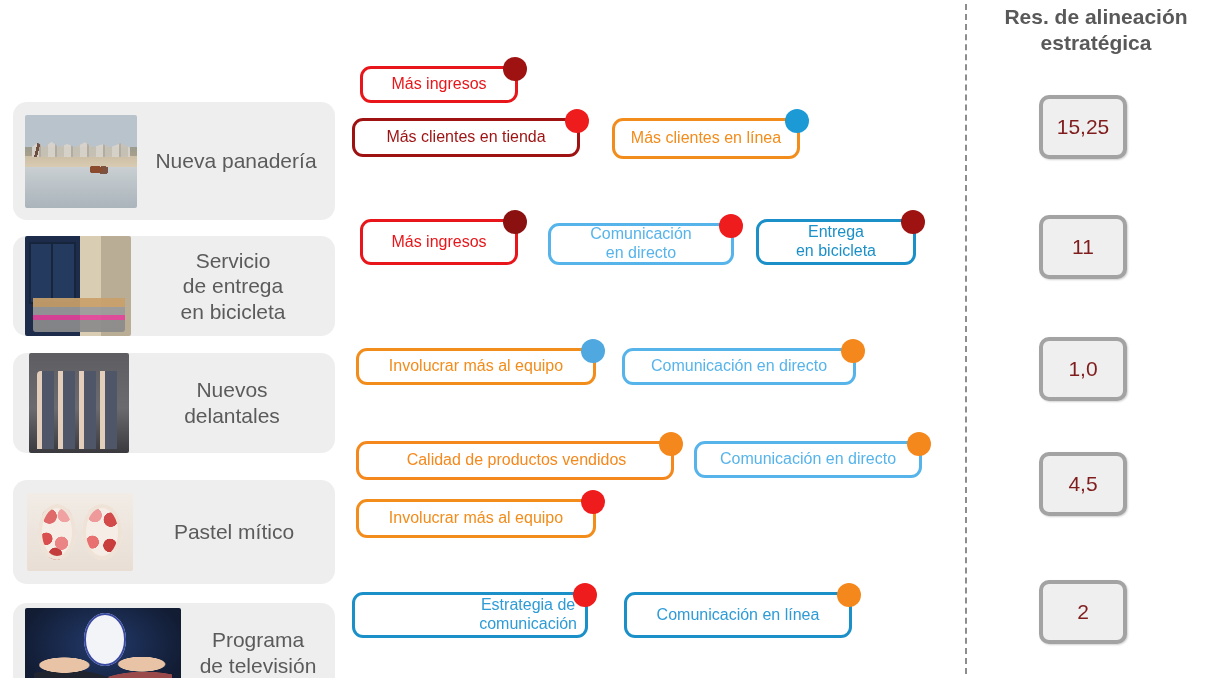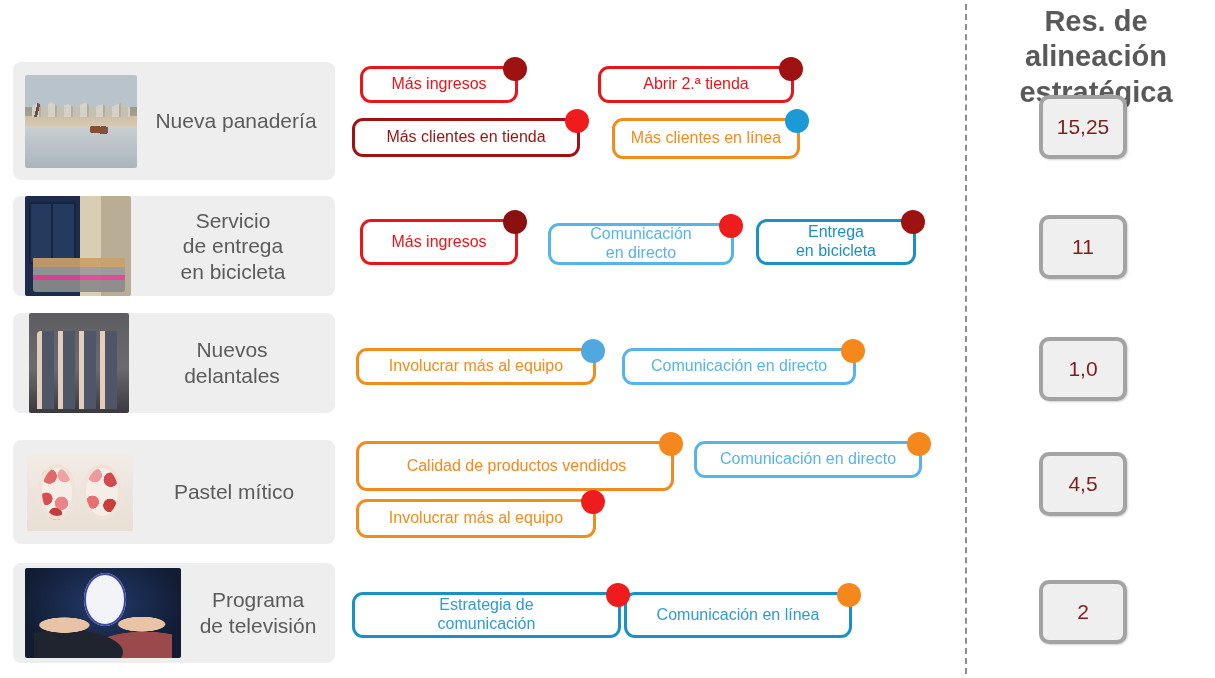--- a/index.html
+++ b/index.html
@@ -23,24 +23,25 @@
     left: 0;
     top: 0;
     width: 345px;
     height: 678px;
   }
   .project-card {
     position: absolute;
     left: 13px;
     width: 322px;
     background: #eeeeee;
-    border-radius: 8px;
+    border-radius: 14px;
     display: flex;
     align-items: center;
     box-sizing: border-box;
+    margin-top: 40px;
   }
   .project-thumb {
     flex: 0 0 auto;
     border-radius: 2px;
     background-size: cover;
     background-position: center;
     overflow: hidden;
     position: relative;
   }
   .project-title {
@@ -220,21 +221,21 @@
     left: 0; top: 4px;
     width: 0;
     height: 670px;
     border-left: 2px dashed #8d8d8d;
   }
   #score-header {
     position: absolute;
     left: 14px; top: 4px;
     width: 234px;
     text-align: center;
-    font-size: 29px;
+    font-size: 21px;
     font-weight: bold;
     line-height: 1.22;
     color: #595959;
     white-space: pre-line;
   }
   .score-box {
     position: absolute;
     left: 74px;
     width: 80px;
     height: 56px;
@@ -274,34 +275,33 @@
     </div>
     <div class="project-card" style="top: 563px; height: 100px;">
       <div class="project-thumb thumb-tv" style="width: 156px; height: 90px; margin-left: 12px;"></div>
       <div class="project-title">Programa
 de televisión</div>
     </div>
   </div>
 
 <div id="tags-area">
     <div class="tag" style="left: 360px; top: 66px; width: 158px; height: 37px; border-color: rgb(232, 22, 26); color: rgb(232, 22, 26);"><span>Más ingresos</span><span class="tag-dot" style="background: rgb(158, 18, 18);"></span></div>
-    <div class="tag" style="left: 598px; top: 66px; width: 196px; height: 37px; border-color: rgb(232, 22, 26); color: rgb(232, 22, 26);"><span>Abrir 2.ª tienda</span><span class="tag-dot" style="background: rgb(158, 18, 18);"></span></div>
     <div class="tag" style="left: 352px; top: 118px; width: 228px; height: 39px; border-color: rgb(158, 18, 18); color: rgb(158, 18, 18);"><span>Más clientes en tienda</span><span class="tag-dot" style="background: rgb(238, 28, 28);"></span></div>
     <div class="tag" style="left: 612px; top: 118px; width: 188px; height: 41px; border-color: rgb(242, 140, 27); color: rgb(242, 140, 27);"><span>Más clientes en línea</span><span class="tag-dot" style="background: rgb(27, 154, 214);"></span></div>
     <div class="tag" style="left: 360px; top: 219px; width: 158px; height: 46px; border-color: rgb(232, 22, 26); color: rgb(232, 22, 26);"><span>Más ingresos</span><span class="tag-dot" style="background: rgb(139, 17, 17);"></span></div>
     <div class="tag" style="left: 548px; top: 223px; width: 186px; height: 42px; border-color: rgb(86, 180, 235); color: rgb(86, 180, 235);"><span>Comunicación
 en directo</span><span class="tag-dot" style="background: rgb(238, 28, 28);"></span></div>
     <div class="tag" style="left: 756px; top: 219px; width: 160px; height: 46px; border-color: rgb(27, 144, 200); color: rgb(27, 144, 200);"><span>Entrega
 en bicicleta</span><span class="tag-dot" style="background: rgb(158, 18, 18);"></span></div>
     <div class="tag" style="left: 356px; top: 348px; width: 240px; height: 37px; border-color: rgb(242, 140, 27); color: rgb(242, 140, 27);"><span>Involucrar más al equipo</span><span class="tag-dot" style="background: rgb(79, 168, 224);"></span></div>
     <div class="tag" style="left: 622px; top: 348px; width: 234px; height: 37px; border-color: rgb(86, 180, 235); color: rgb(86, 180, 235);"><span>Comunicación en directo</span><span class="tag-dot" style="background: rgb(245, 136, 28);"></span></div>
-    <div class="tag" style="left: 356px; top: 441px; width: 318px; height: 50px; border-color: rgb(245, 136, 28); color: rgb(245, 136, 28); padding-left: 11px;"><span>Calidad de productos vendidos</span><span class="tag-dot" style="background: rgb(245, 136, 28);"></span></div>
+    <div class="tag" style="left: 356px; top: 441px; width: 318px; height: 39px; border-color: rgb(245, 136, 28); color: rgb(245, 136, 28); padding-left: 11px;"><span>Calidad de productos vendidos</span><span class="tag-dot" style="background: rgb(245, 136, 28);"></span></div>
     <div class="tag" style="left: 694px; top: 441px; width: 228px; height: 37px; border-color: rgb(86, 180, 235); color: rgb(86, 180, 235);"><span>Comunicación en directo</span><span class="tag-dot" style="background: rgb(245, 136, 28);"></span></div>
     <div class="tag" style="left: 356px; top: 499px; width: 240px; height: 39px; border-color: rgb(242, 140, 27); color: rgb(242, 140, 27);"><span>Involucrar más al equipo</span><span class="tag-dot" style="background: rgb(238, 28, 28);"></span></div>
-    <div class="tag" style="left: 352px; top: 592px; width: 269px; height: 46px; border-color: rgb(27, 144, 200); color: rgb(46, 155, 214);"><span>Estrategia de
+    <div class="tag" style="left: 352px; top: 592px; width: 236px; height: 46px; border-color: rgb(27, 144, 200); color: rgb(46, 155, 214); justify-content: flex-end;"><span>Estrategia de
 comunicación</span><span class="tag-dot" style="background: rgb(238, 28, 28);"></span></div>
     <div class="tag" style="left: 624px; top: 592px; width: 228px; height: 46px; border-color: rgb(27, 144, 200); color: rgb(46, 155, 214);"><span>Comunicación en línea</span><span class="tag-dot" style="background: rgb(245, 136, 28);"></span></div>
   </div>
 
 <div id="score-column">
   <div id="divider"></div>
   <div id="score-header">Res. de alineación
 estratégica</div>
 <div class="score-box" style="top: 95px;">15,25</div>
     <div class="score-box" style="top: 215px;">11</div>

